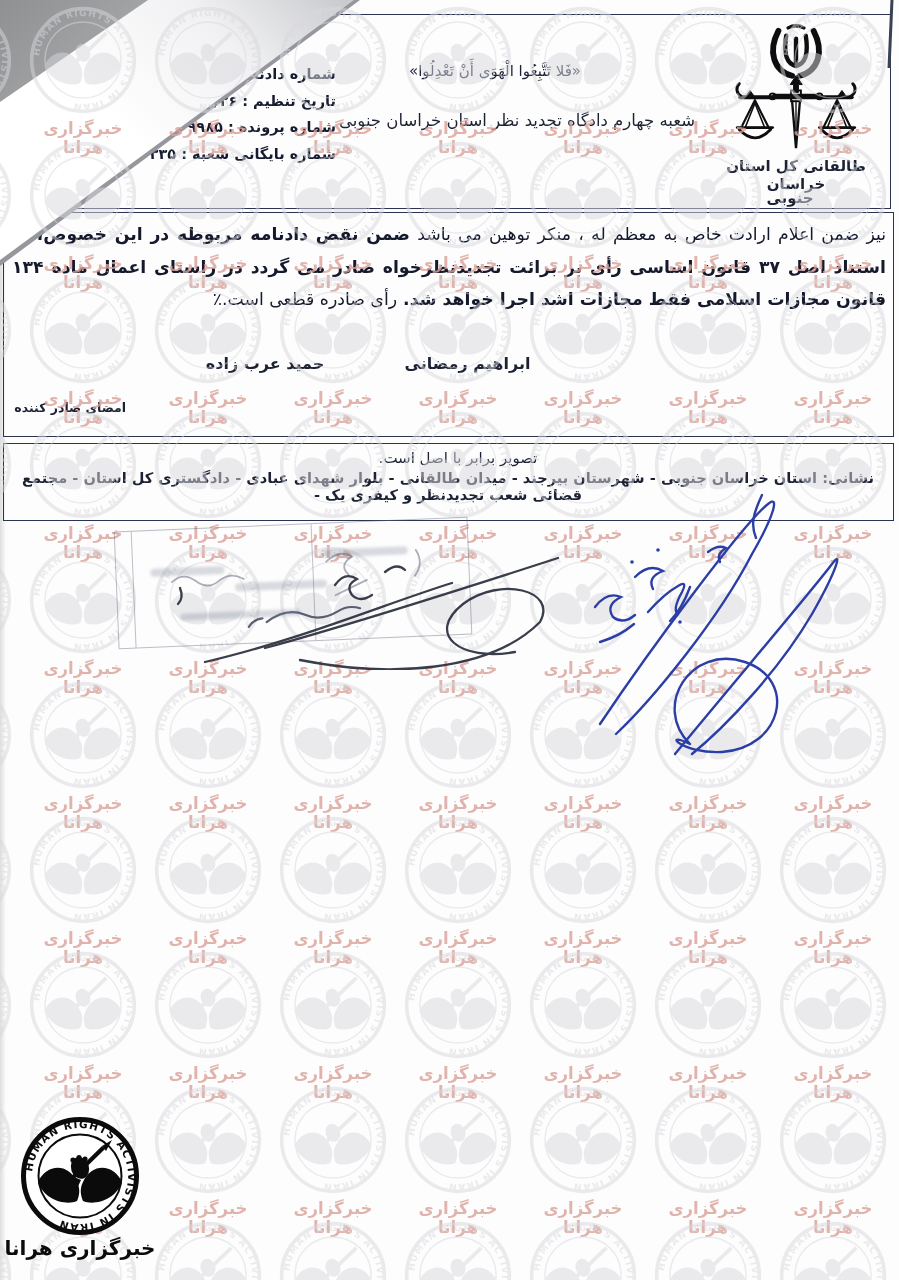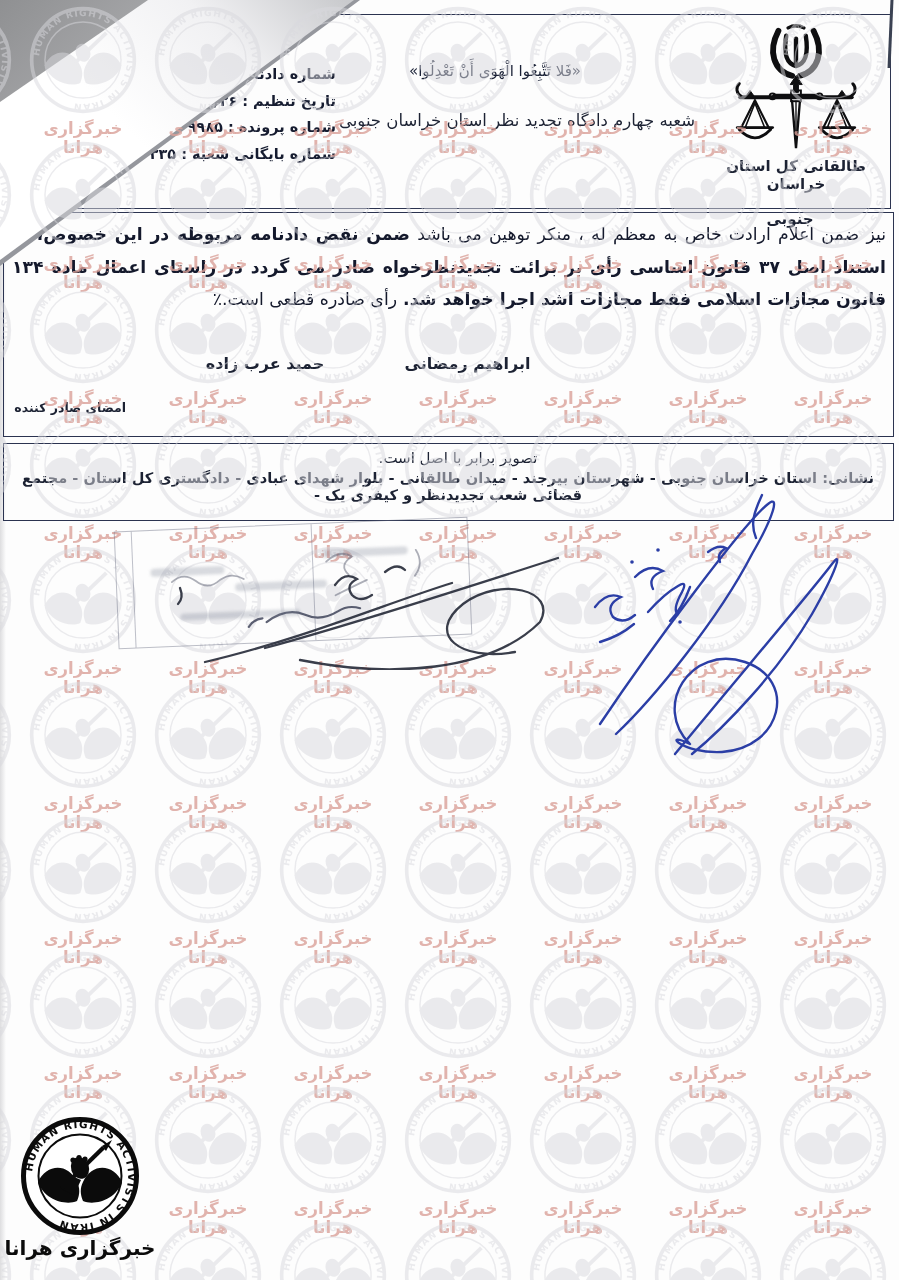--- a/index.html
+++ b/index.html
@@ -15,21 +15,21 @@
   .rtl{direction:rtl;unicode-bidi:plaintext;}
   .b{font-weight:bold;}
   #meta{left:80px;top:61px;width:256px;direction:rtl;text-align:right;
         font-size:14.5px;font-weight:bold;line-height:26.5px;color:#161c30;}
   .blur-patch{display:inline-block;width:66px;height:11px;background:#b7c2cb;
         border-radius:6px;filter:blur(2.2px);vertical-align:middle;margin:0 4px 0 0;}
   #verse{left:330px;top:62px;width:330px;text-align:center;font-size:15px;color:#1a2136;}
   #branch-title{left:235px;top:111px;width:460px;text-align:right;font-size:16.5px;font-weight:normal;}
   #doc-type{left:300px;top:146px;width:300px;text-align:center;font-size:24px;}
   #justice-caption1{left:700px;top:157px;width:192px;text-align:center;font-size:15px;font-weight:bold;}
-  #justice-caption2{left:700px;top:189px;width:180px;text-align:center;font-size:15px;font-weight:bold;margin-top:21px;}
+  #justice-caption2{left:700px;top:189px;width:180px;text-align:center;font-size:15px;font-weight:bold;}
   #body-para{left:12px;top:218px;width:874px;direction:rtl;text-align:justify;
         font-size:17.3px;line-height:32.5px;color:#14192c;}
   #signatories-title{left:110px;top:318px;width:620px;text-align:center;font-size:16px;font-weight:bold;}
   #judge-right{left:385px;top:354px;width:165px;text-align:center;font-size:16px;font-weight:bold;}
   #judge-left{left:180px;top:354px;width:170px;text-align:center;font-size:16px;font-weight:bold;}
   #issuer-label{left:6px;top:400px;width:120px;direction:rtl;text-align:right;
         font-size:12.5px;font-weight:bold;}
   #certified{left:158px;top:449px;width:600px;text-align:center;font-size:15px;font-weight:normal;}
   #address{left:8px;top:469px;width:880px;text-align:center;font-size:14.6px;font-weight:bold;direction:rtl;}
   #postal-phone{left:150px;top:496px;width:600px;text-align:center;font-size:14.6px;font-weight:bold;direction:rtl;}

